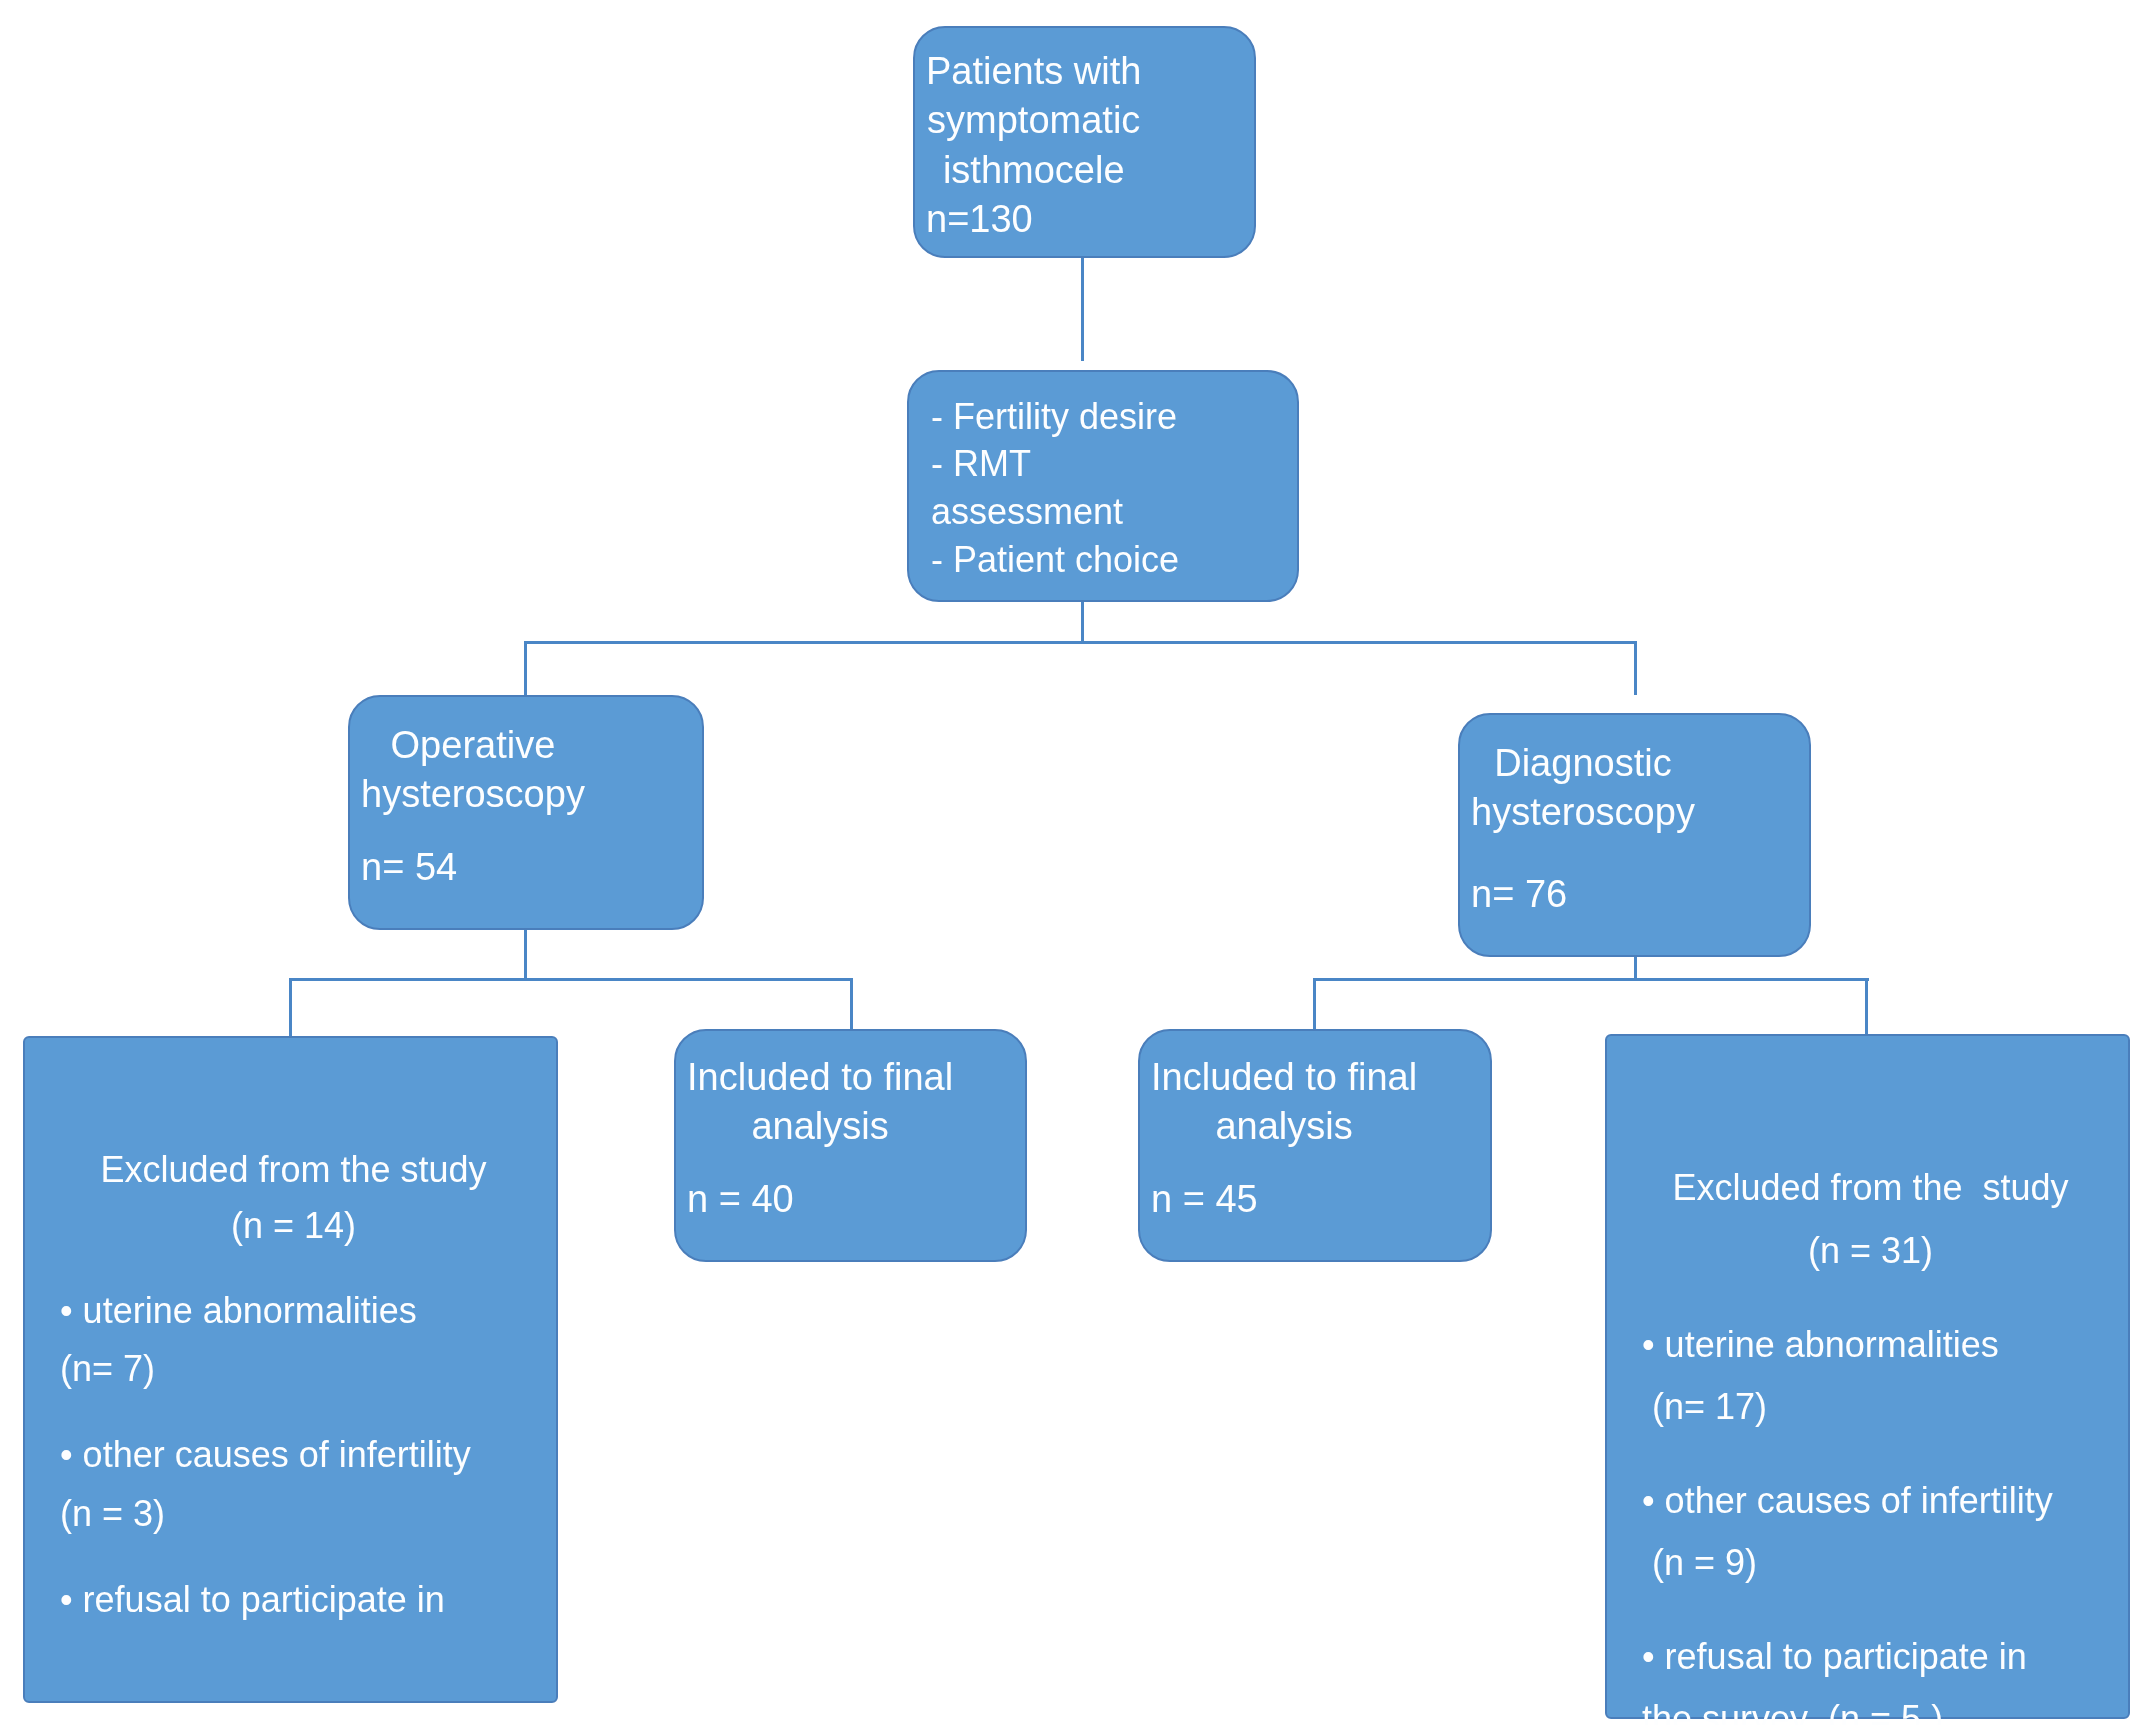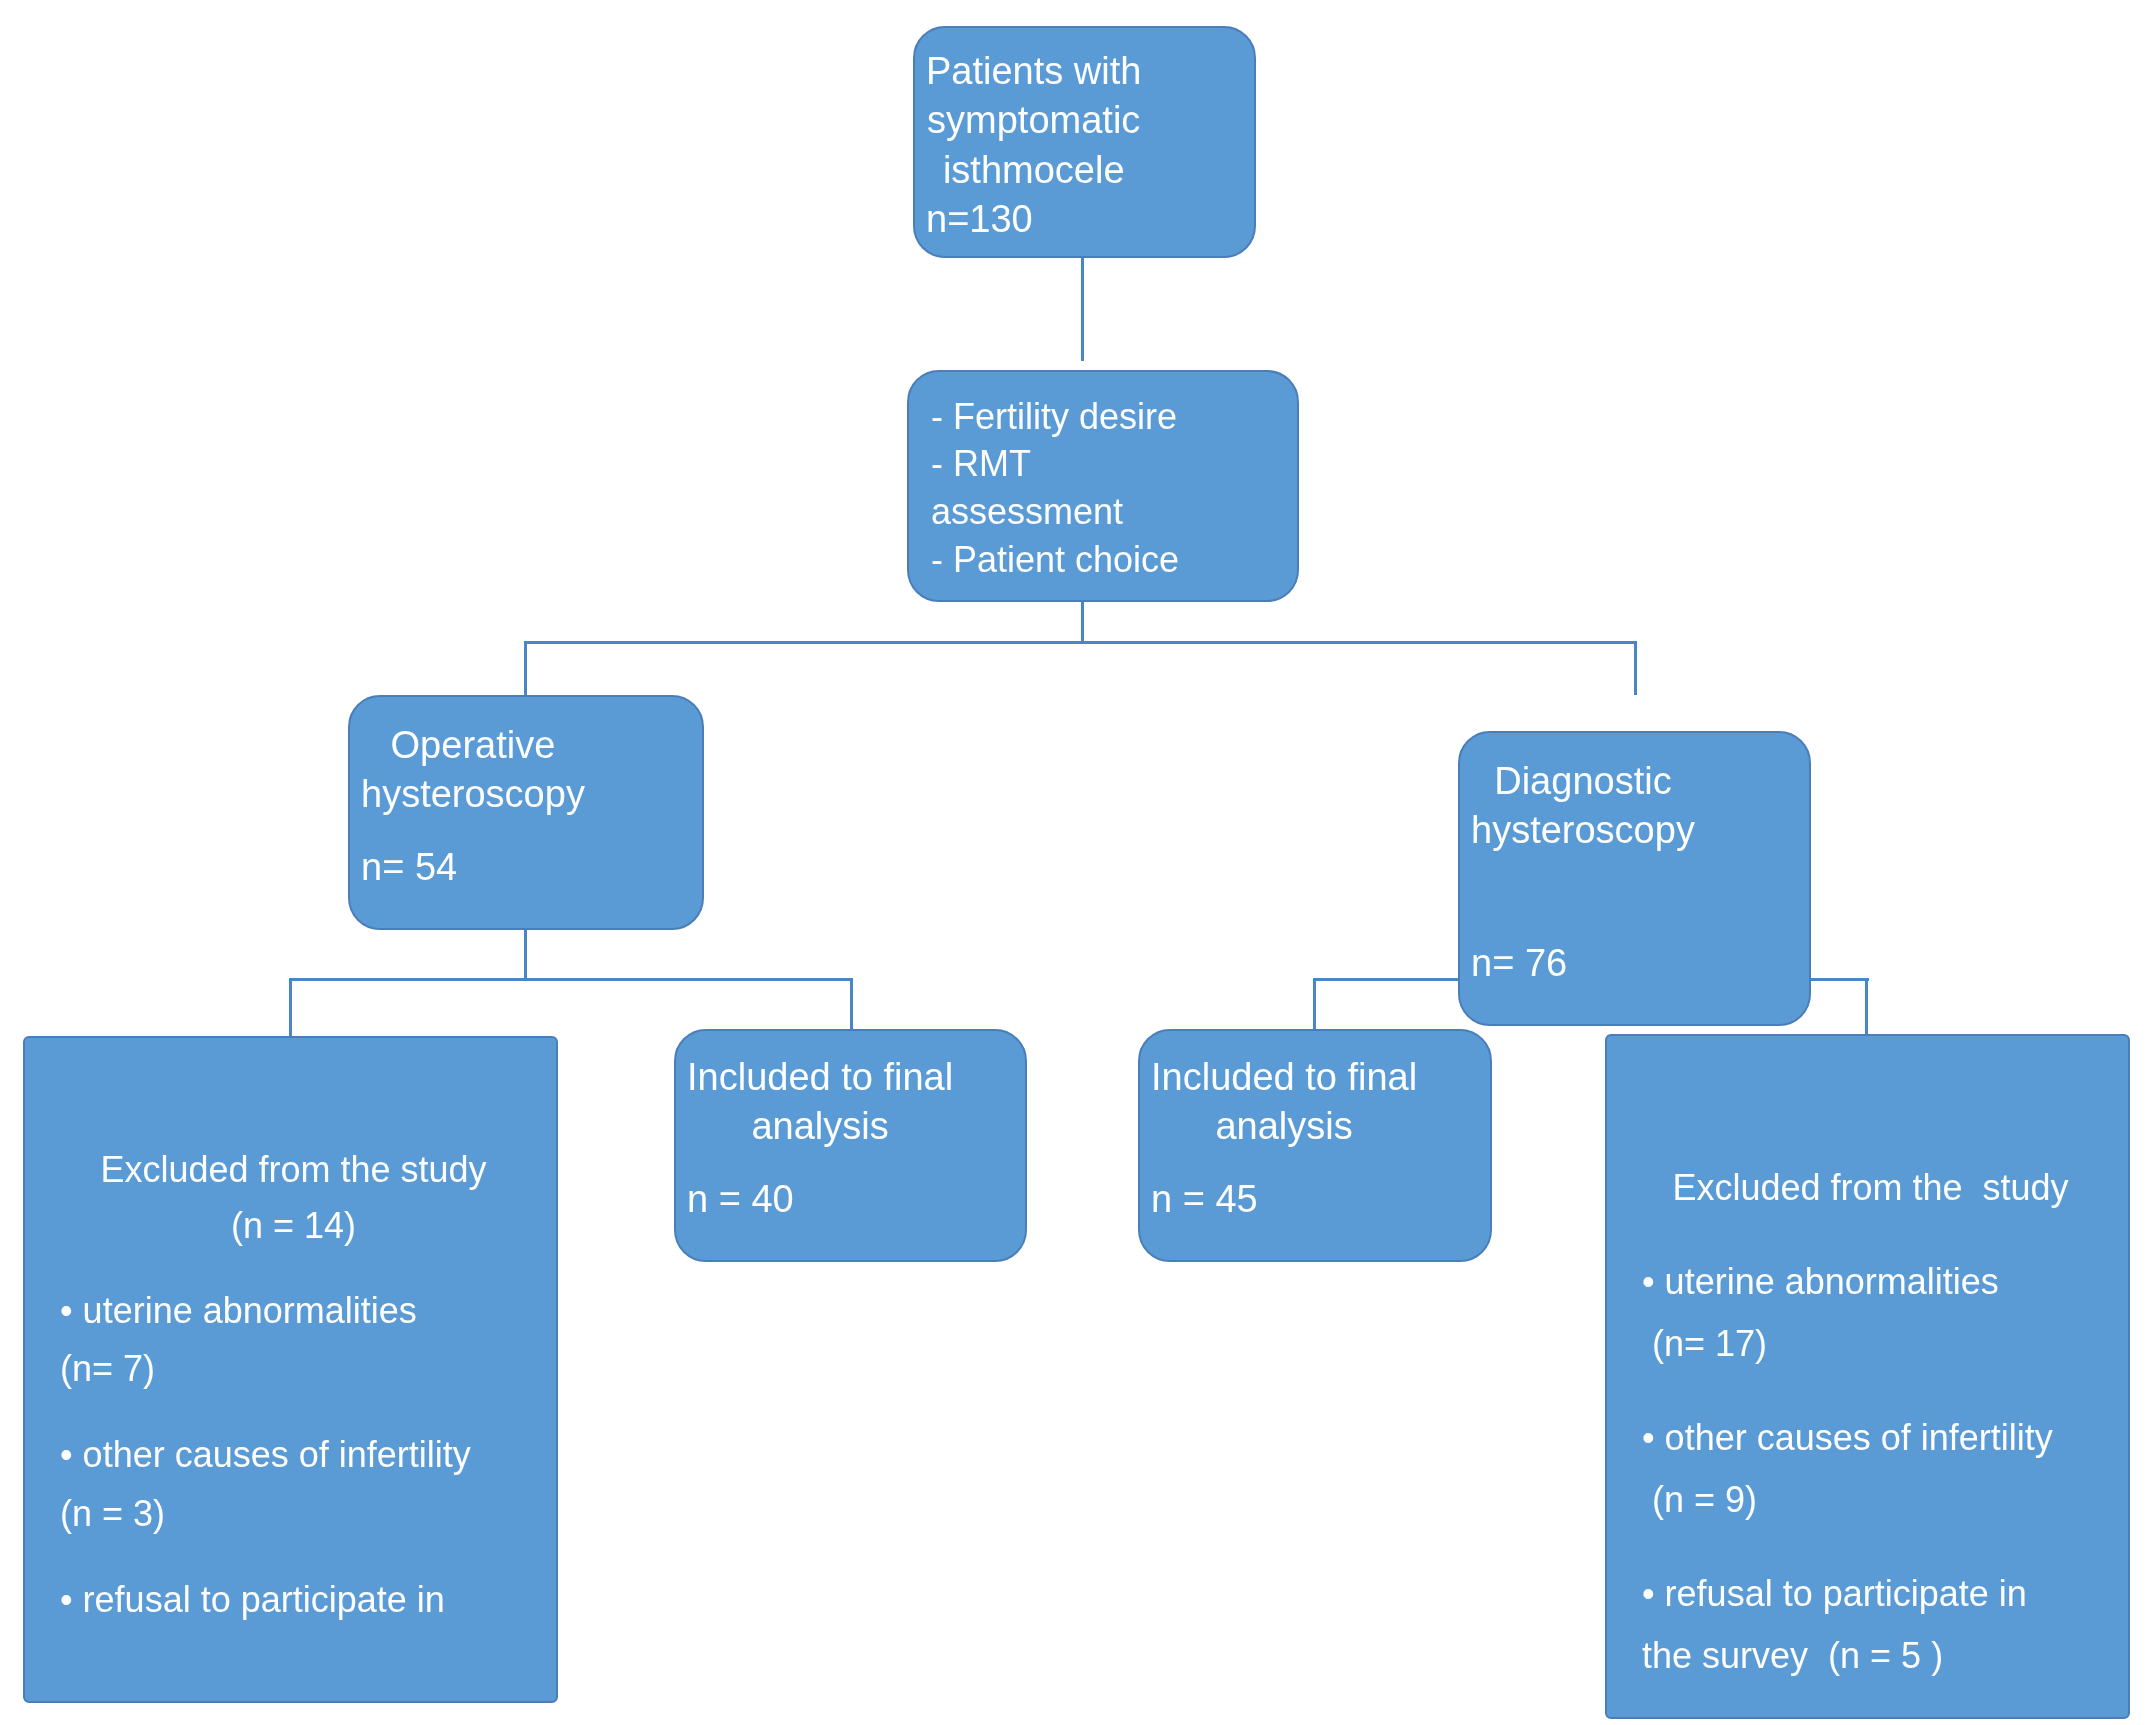--- a/index.html
+++ b/index.html
@@ -106,21 +106,21 @@
   </div>
 
   <div class="box node pad-deep" style="left:348px; top:695px; width:356px; height:235px;">
     <div>
       <div class="line">Operative</div>
       <div class="line">hysteroscopy</div>
     </div>
     <div class="line">n= 54</div>
   </div>
 
-  <div class="box node pad-deep" style="left:1458px; top:731px; width:353px; height:295px;">
+  <div class="box node pad-deep" style="left:1458px; top:713px; width:353px; height:244px;">
     <div>
       <div class="line">Diagnostic</div>
       <div class="line">hysteroscopy</div>
     </div>
     <div class="line">n= 76</div>
   </div>
 
   <div class="box excluded" style="left:23px; top:1036px; width:535px; height:667px;">
     <div class="exc-head">
       <div class="line">Excluded from the study</div>
@@ -151,20 +151,21 @@
     <div>
       <div class="line">Included to final</div>
       <div class="line">analysis</div>
     </div>
     <div class="line">n = 45</div>
   </div>
 
   <div class="box excluded excluded-right" style="left:1605px; top:1034px; width:525px; height:685px;">
     <div class="exc-head">
       <div class="line">Excluded from the  study</div>
+      <div class="line">(n = 31)</div>
     </div>
     <div class="bullet-group">
       <div class="line">• uterine abnormalities</div>
       <div class="line"> (n= 17)</div>
     </div>
     <div class="bullet-group">
       <div class="line">• other causes of infertility</div>
       <div class="line"> (n = 9)</div>
     </div>
     <div class="bullet-group">

